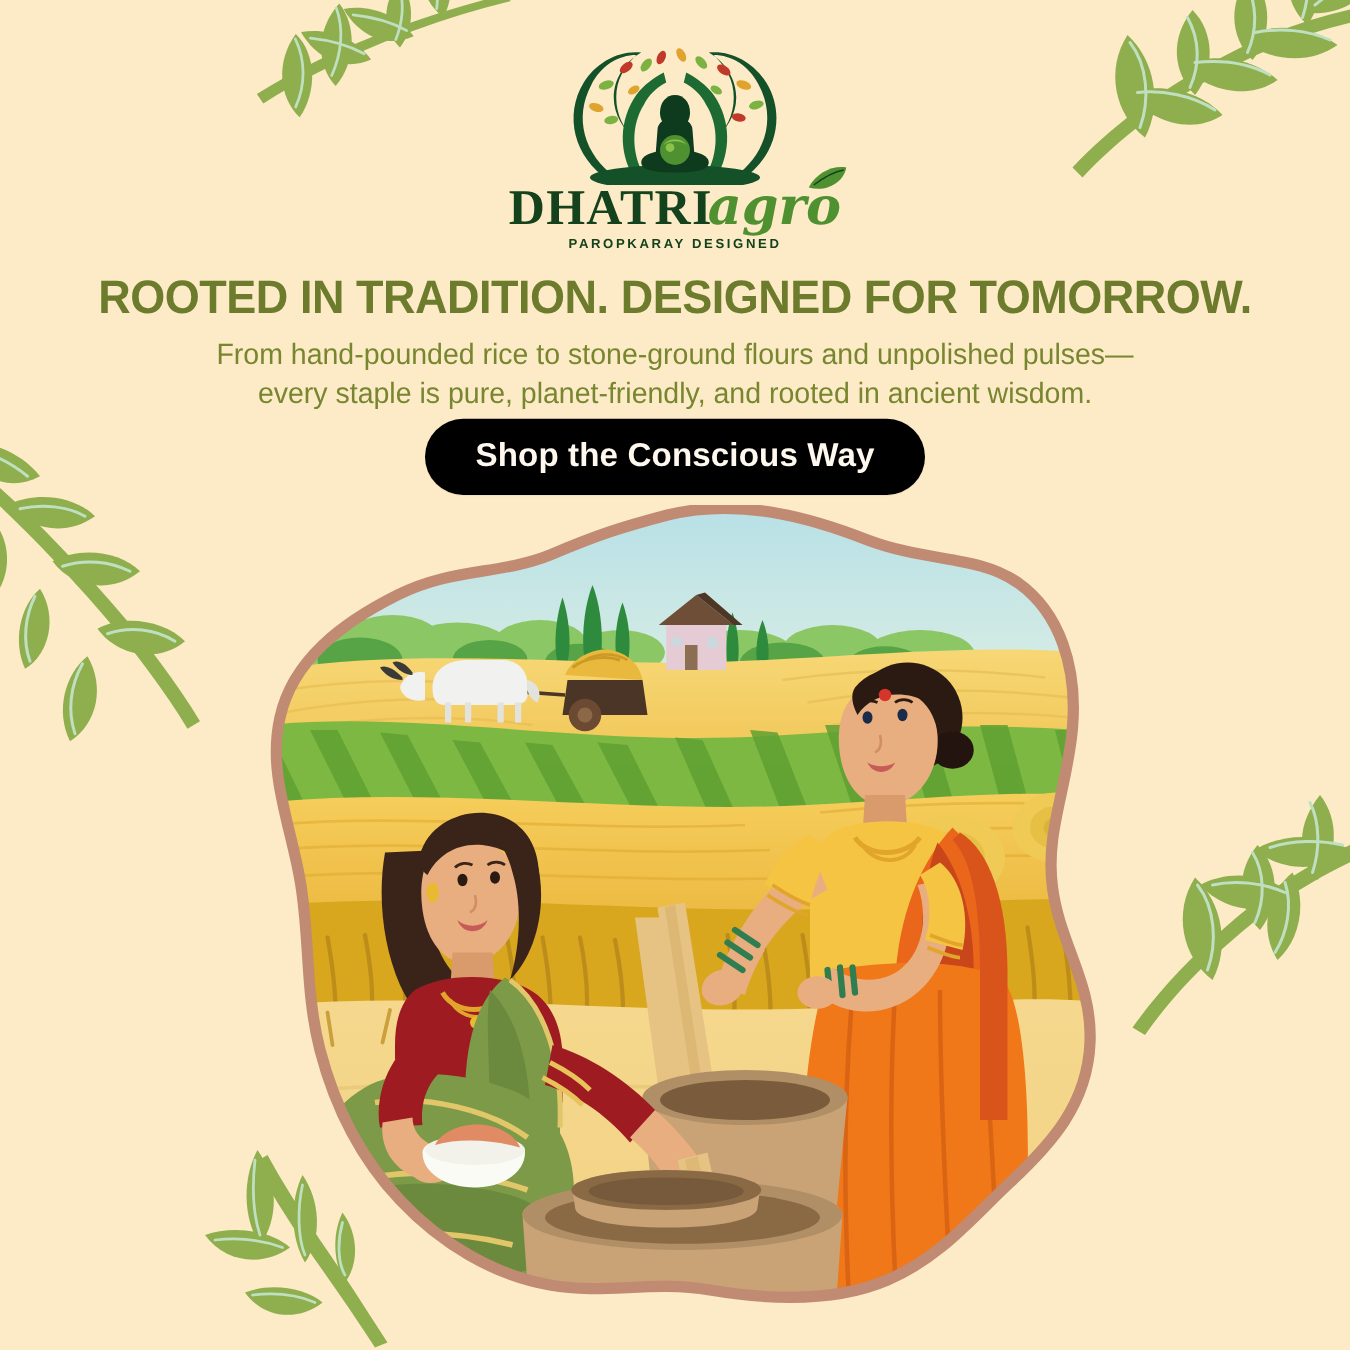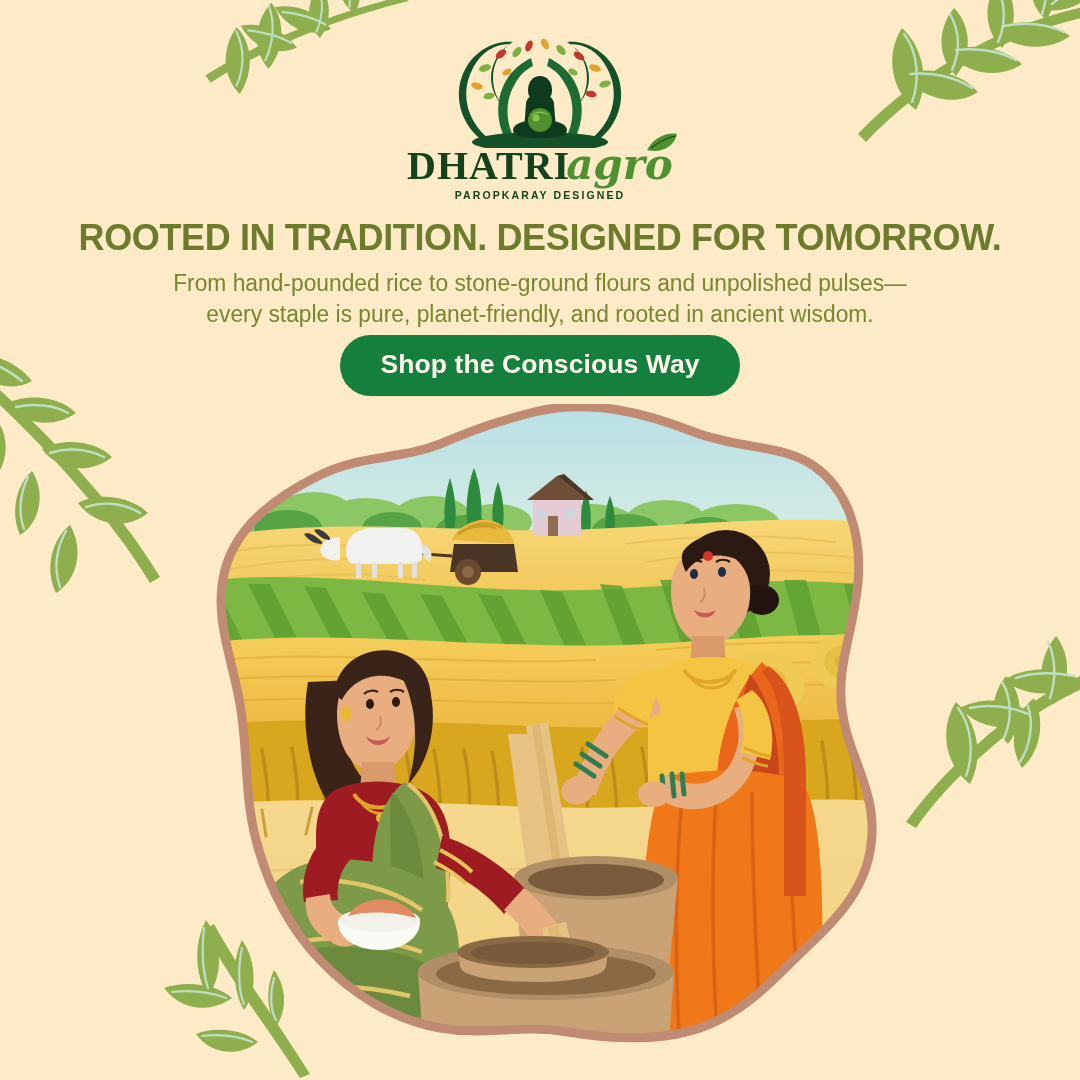--- a/index.html
+++ b/index.html
@@ -85,21 +85,21 @@
     transform: scaleX(0.97);
   }
   .subhead span { display: block; }
 
   
   .cta-row {
     position: absolute; top: 335px; left: 0; right: 0;
     display: flex; justify-content: center;
   }
   .cta {
-    background: #15803d;
+    background: #000000;
     color: #FFF8EE;
     border: none;
     border-radius: 32px;
     padding: 14px 40px 16px;
     font-family: "Liberation Sans", sans-serif;
     font-weight: 700;
     font-size: 26.5px;
     letter-spacing: 0.1px;
     cursor: pointer;
     box-shadow: 0 1px 0 rgba(0,0,0,0.04);

